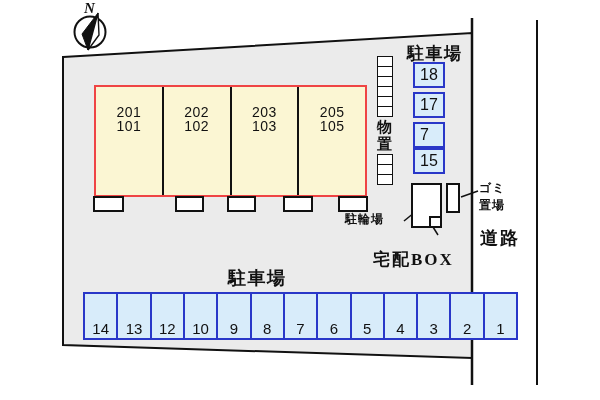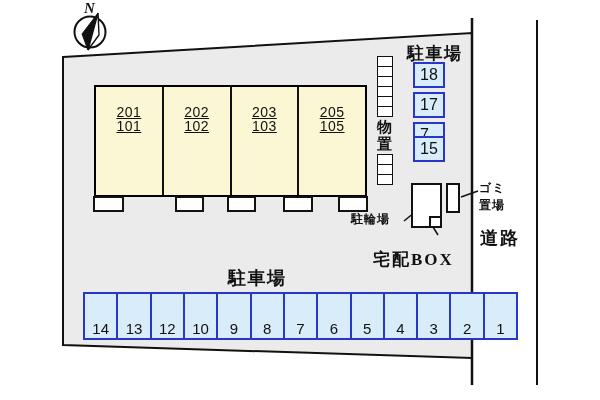--- a/index.html
+++ b/index.html
@@ -5,21 +5,21 @@
   html,body{margin:0;padding:0;background:#fff;}
   #stage{
     position:relative;width:600px;height:400px;background:#ffffff;overflow:hidden;
     font-family:"Liberation Sans","DejaVu Sans",sans-serif;color:#111;
   }
   #plan-svg{position:absolute;left:0;top:0;width:600px;height:400px;}
   .abs{position:absolute;box-sizing:border-box;}
   
   #building{
     left:94px;top:85px;width:273px;height:112px;
-    background:#fbf6d3;border:2px solid #000000;display:flex;text-decoration:underline;
+    background:#fbf6d3;border:2px solid #ef4444;display:flex;
   }
   .unit{flex:1;border-left:2px solid #111;padding-top:19px;text-align:center;}
   .unit:first-child{border-left:none;}
   .unit-line{font-size:14px;line-height:13.5px;letter-spacing:.5px;}
   
   .porch{top:196px;height:16px;background:#fff;border:2px solid #111;}
   
   .scell{left:377px;width:16px;height:11px;background:#fff;border:1.5px solid #111;}
   .v-label{
     left:375px;top:119px;width:19px;font-size:15px;line-height:16.5px;
@@ -115,27 +115,27 @@
   <div class="abs scell" style="top:106px;"></div>
   <div class="abs v-label">物置</div>
   <div class="abs scell" style="top:154px;"></div>
   <div class="abs scell" style="top:164px;"></div>
   <div class="abs scell" style="top:174px;"></div>
 
   <div class="abs jp-title" style="left:407px;top:42px;">駐車場</div>
   <div class="abs rcell" style="top:62px;">18</div>
   <div class="abs rcell" style="top:92px;">17</div>
   <div class="abs rcell" style="top:122px;">7</div>
-  <div class="abs rcell" style="top:136px;">15</div>
+  <div class="abs rcell" style="top:148px;">15</div>
 
   <div class="abs white-rect" style="left:411px;top:183px;width:31px;height:45px;"></div>
   <div class="abs white-rect" style="left:429px;top:216px;width:13px;height:12px;"></div>
   <div class="abs white-rect" style="left:446px;top:183px;width:14px;height:30px;"></div>
 
-  <div class="abs jp-label" style="left:345px;top:211px;margin-left:6px;">駐輪場</div>
+  <div class="abs jp-label" style="left:345px;top:211px;">駐輪場</div>
   <div class="abs jp-label" style="left:373px;top:248px;font-size:17px;letter-spacing:2px;font-family:Liberation Serif, serif;">宅配BOX</div>
   <div class="abs jp-label" style="left:479px;top:180px;">ゴミ</div>
   <div class="abs jp-label" style="left:479px;top:197px;">置場</div>
   <div class="abs jp-label" style="left:480px;top:226px;font-size:18px;letter-spacing:2px;">道路</div>
 
   <div class="abs jp-title" style="left:228px;top:266px;font-size:18px;">駐車場</div>
   <div class="abs" id="bottom-row">
     <div class="bcell">
         <div class="bnum">14</div>
       </div>

